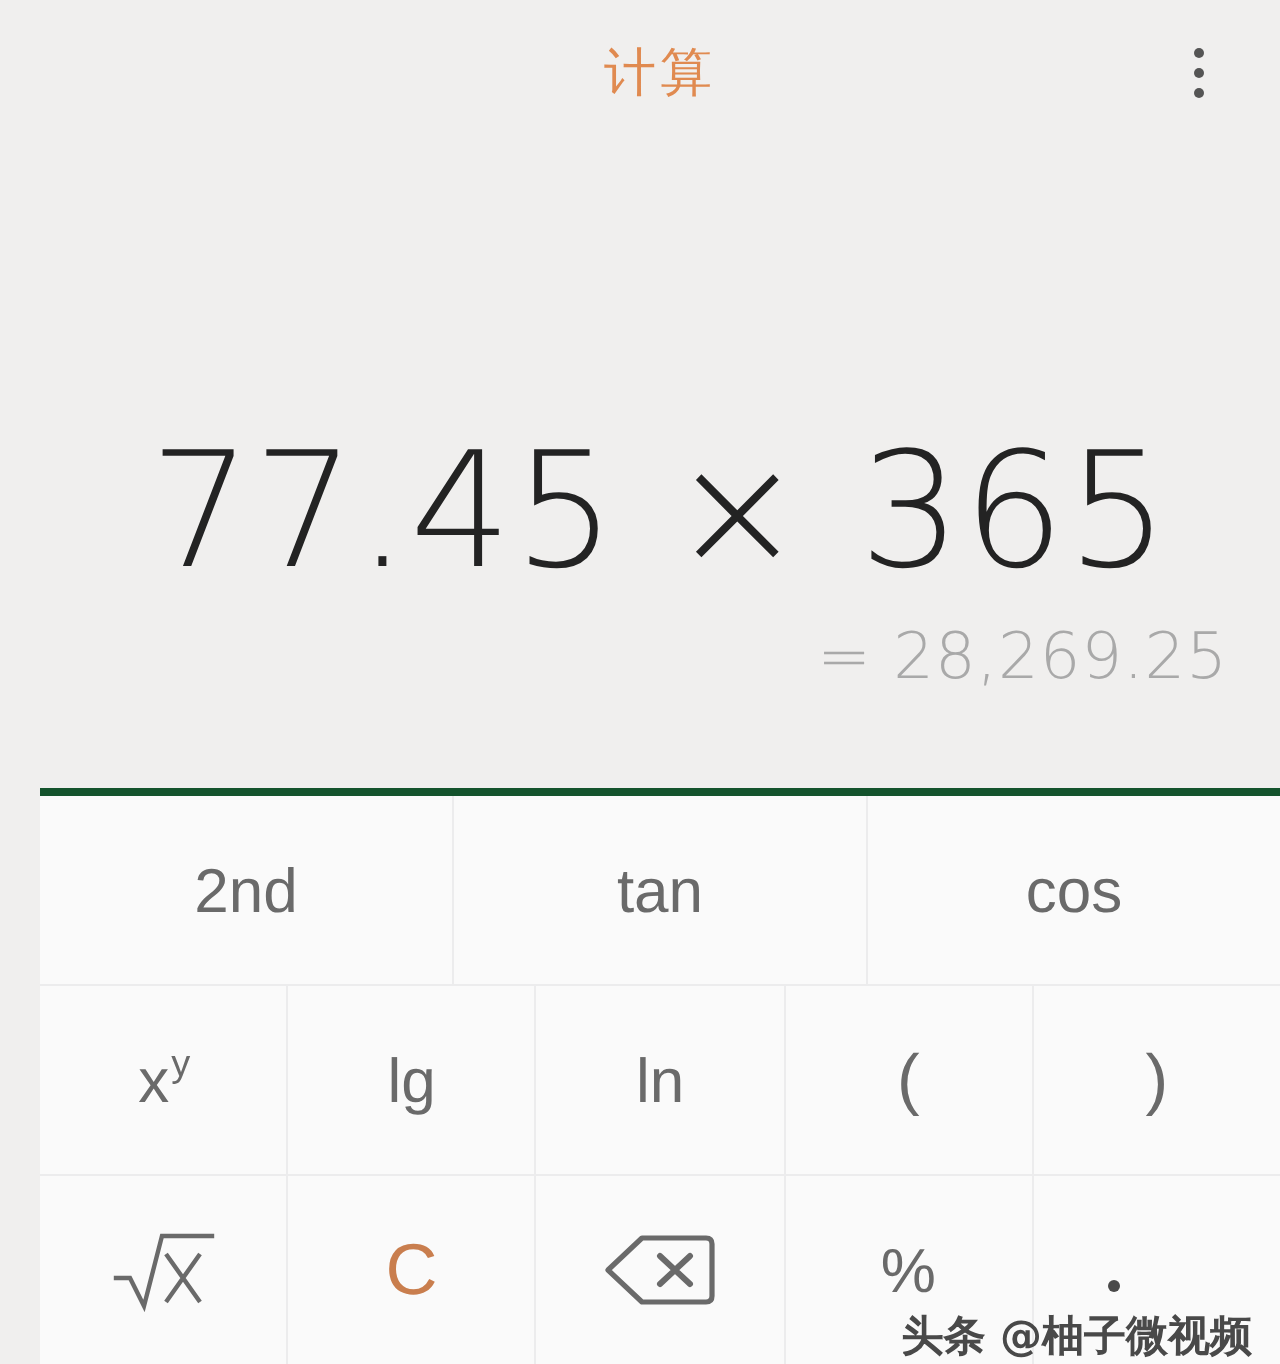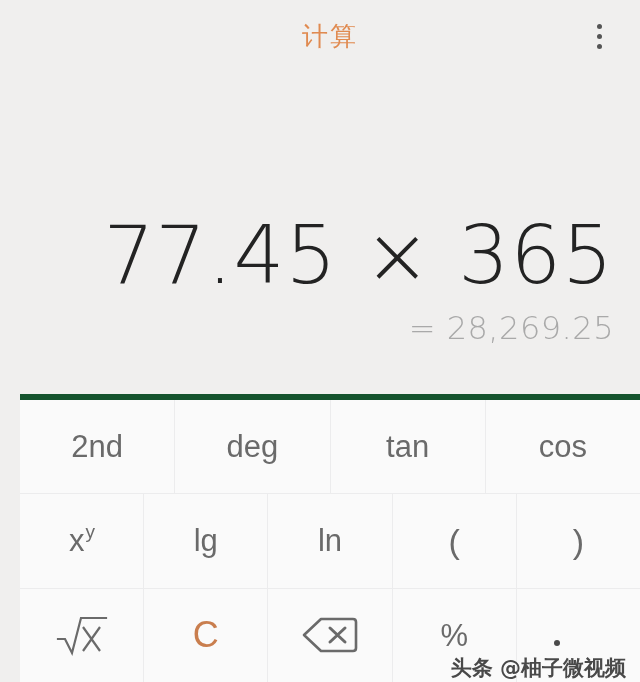--- a/index.html
+++ b/index.html
@@ -82,21 +82,21 @@
   }
 
   .expression {
     font-family: "DejaVu Sans", sans-serif;
     font-size: 80px;
     font-weight: 300;
     color: #232323;
     line-height: 1.06;
     letter-spacing: 1px;
     white-space: nowrap;
-    text-align: right;
+    text-align: center;
     width: 100%;
     user-select: none;
   }
 
   .result {
     font-family: "DejaVu Sans", sans-serif;
     font-size: 32px;
     font-weight: 300;
     color: #a9a9a9;
     line-height: 1.1;
@@ -105,21 +105,21 @@
     white-space: nowrap;
     text-align: right;
     width: 100%;
     user-select: none;
   }
 
   
   .keypad {
     flex: 0 0 288px;
     background: #fafafa;
-    border-top: 6px solid #14532d;
+    border-top: 4px solid #14532d;
     display: flex;
     flex-direction: column;
   }
 
   .key-row {
     flex: 1 1 0;
     display: flex;
     border-bottom: 1px solid #ececed;
   }
 
@@ -216,23 +216,20 @@
     <div class="result">= 28,269.25</div>
   </div>
 
   <div class="keypad">
 
     <div class="key-row">
       <div class="key">
         <span class="key-label">2nd</span>
       </div>
       <div class="key">
-        <span class="key-label">deg</span>
-      </div>
-      <div class="key">
         <span class="key-label">tan</span>
       </div>
       <div class="key">
         <span class="key-label">cos</span>
       </div>
     </div>
 
     <div class="key-row">
       <div class="key">
         <span class="key-label sup-host"><span>x</span><span class="sup">y</span></span>

